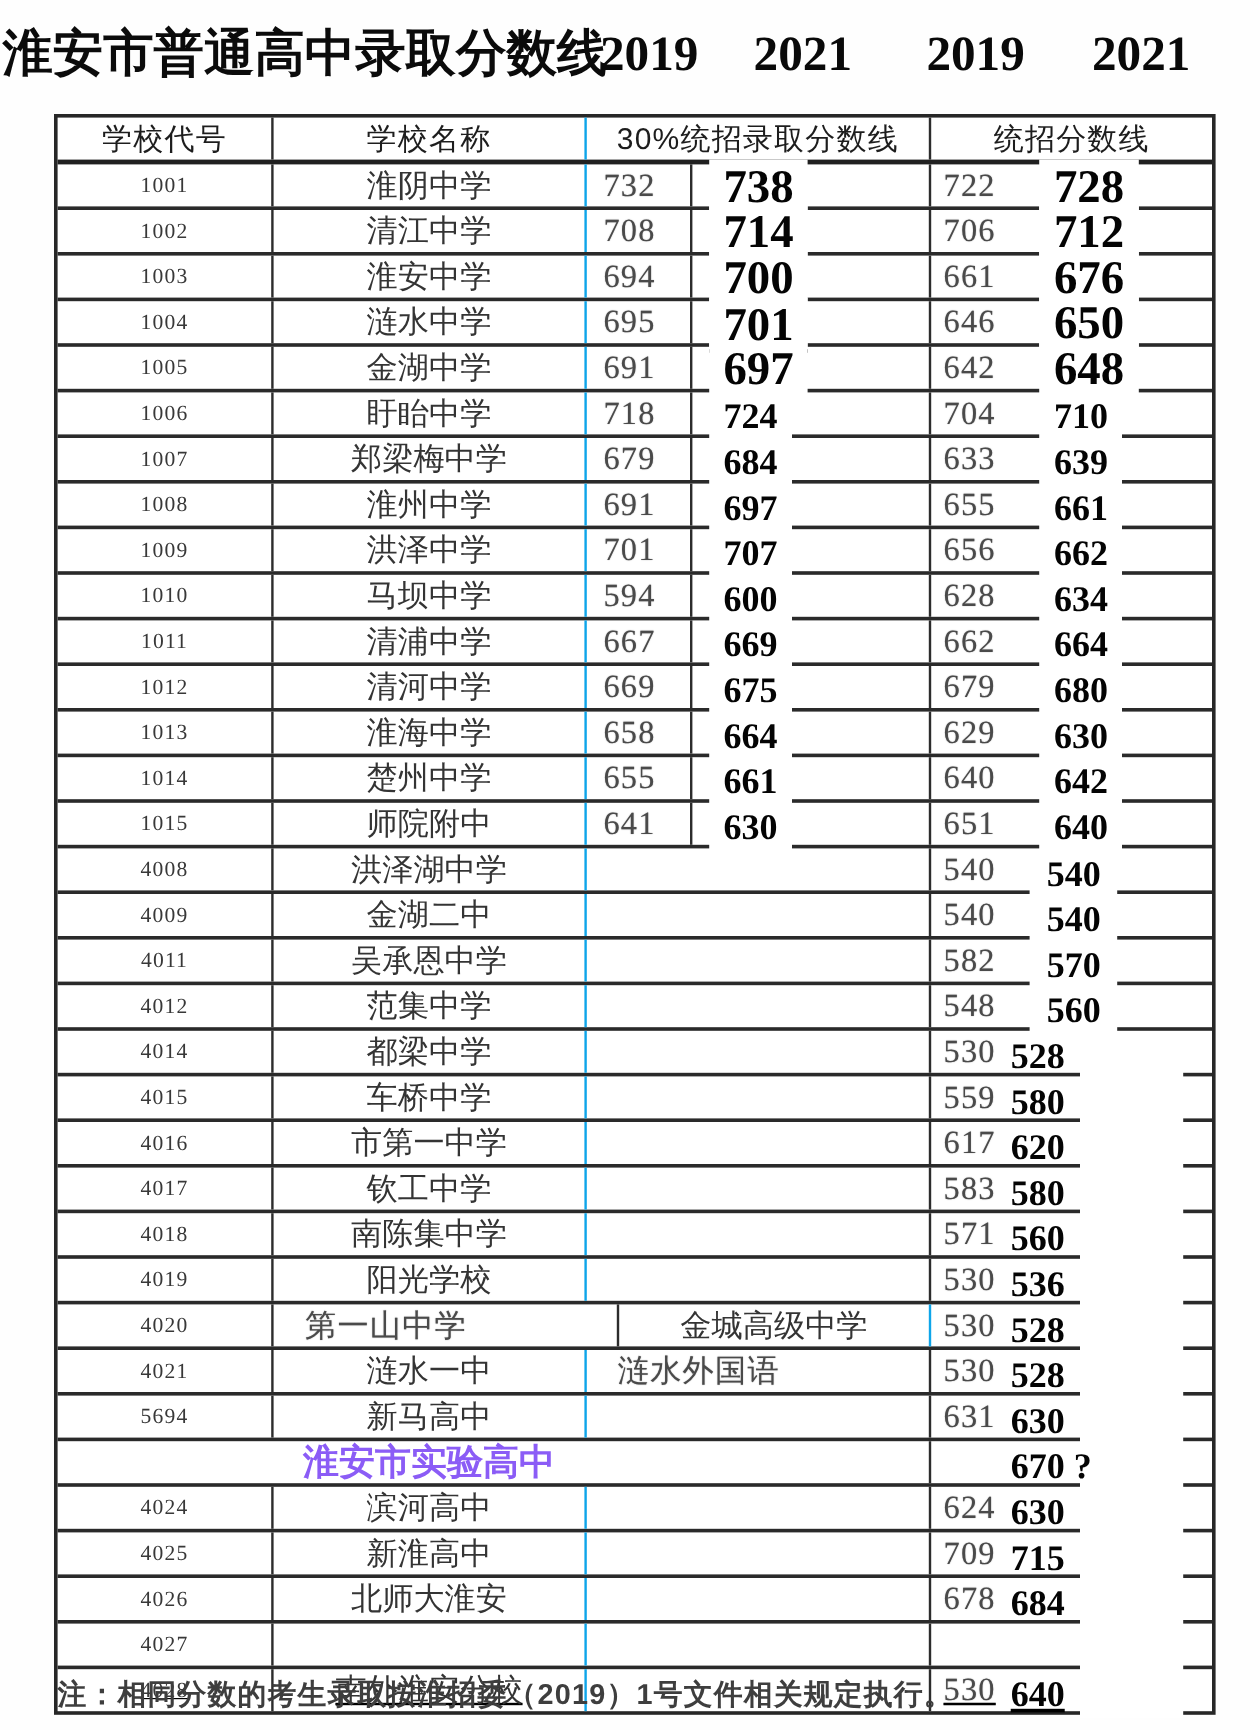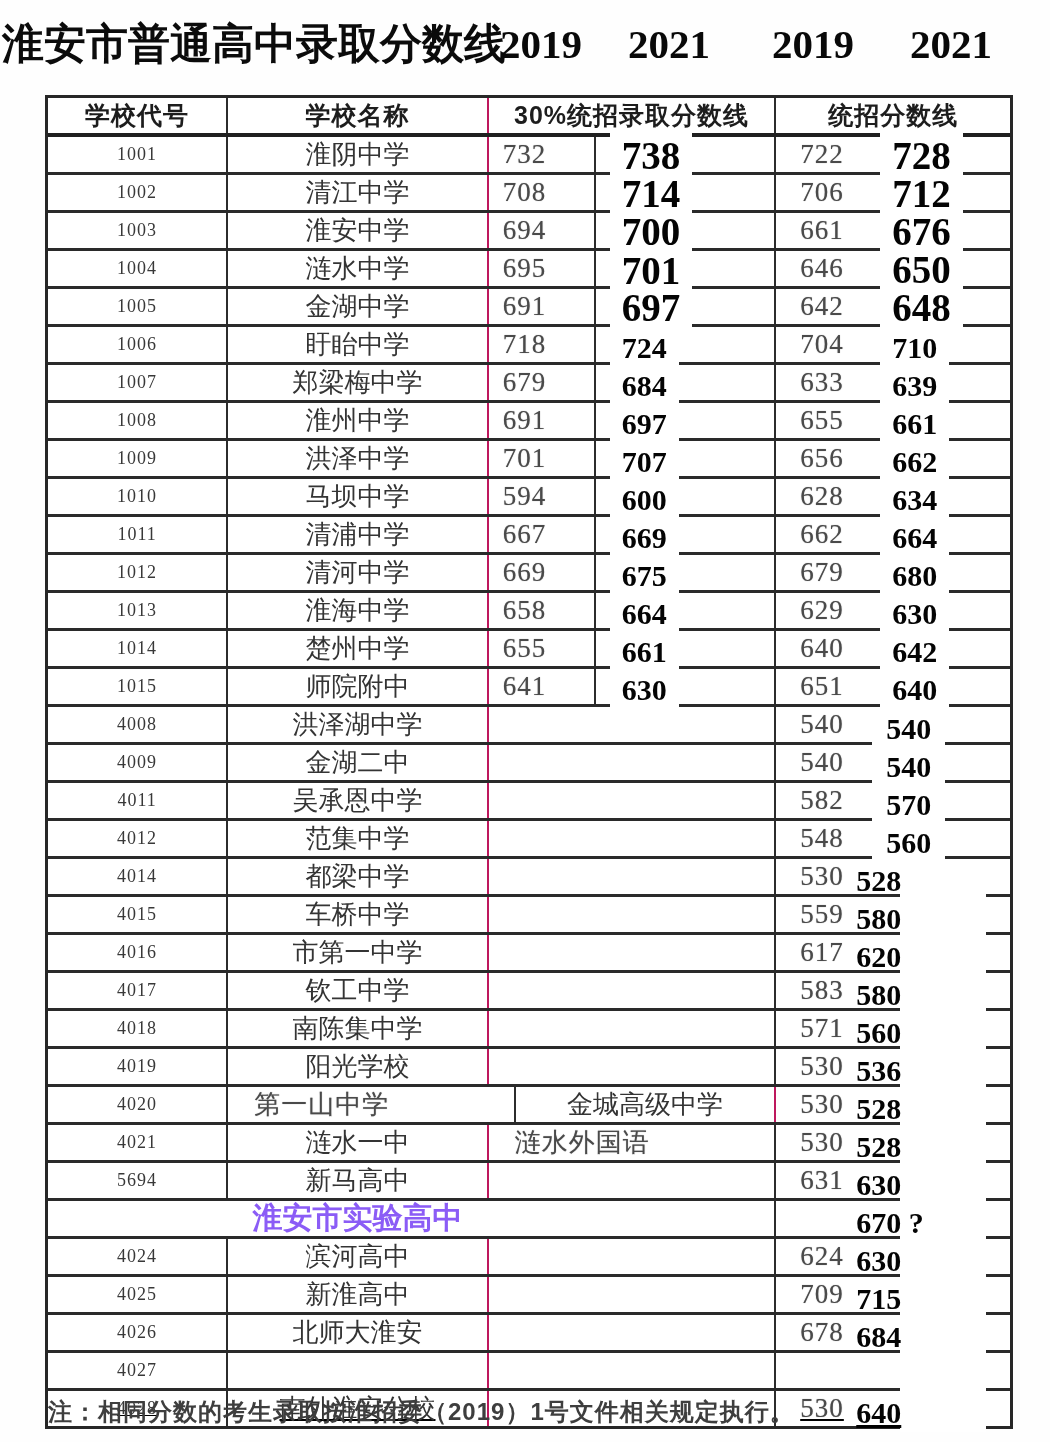--- a/index.html
+++ b/index.html
@@ -16,32 +16,32 @@
 
   
   .tbl{position:absolute;left:45px;top:95px;width:962px;
        border:3px solid #272727;border-bottom:3px solid #272727;background:#fff;}
   .row{display:flex;height:35px;border-bottom:3px solid #2a2a2a;position:relative;}
   .row:last-child{border-bottom:none;text-decoration:underline;}
   .hdr{border-bottom:4px solid #202020;}
   .c{box-sizing:border-box;display:flex;align-items:center;position:relative;height:100%;}
   .code{width:188px;justify-content:center;border-right:2px solid #2c2c2c;
         font-family:"Liberation Serif", serif;font-size:18px;color:#383838;letter-spacing:1px;}
-  .name{width:272px;justify-content:center;border-right:2px solid #be185d;
+  .name{width:272px;justify-content:center;border-right:2px solid #0ea5e9;
         font-size:26px;color:#343434;white-space:nowrap;}
   .s30{width:300px;border-right:2px solid #2c2c2c;}
   .stz{width:244px;}
-  .hcell{justify-content:center;font-size:25px;font-weight:700;color:#1d1d1d;letter-spacing:1px;}
+  .hcell{justify-content:center;font-size:25px;font-weight:400;color:#1d1d1d;letter-spacing:1px;}
 
   
   .p30,.ptz{font-family:"Liberation Serif", serif;font-size:27px;color:#4a4a4a;
             letter-spacing:1px;text-shadow:0 0 1px #9a9a9a;display:flex;align-items:center;height:100%;}
-  .ru .p30{width:107px;flex-shrink:0;border-right:2px solid #2c2c2c;padding-left:14px;box-sizing:border-box;}
+  .ru .p30{width:88px;flex-shrink:0;border-right:2px solid #2c2c2c;padding-left:14px;box-sizing:border-box;}
   .rm .p30,.rl .p30{padding-left:26px;font-size:26px;}
-  .ptz{width:56px;flex-shrink:0;padding-left:24px;}
+  .ptz{width:56px;flex-shrink:0;padding-left:10px;}
 
   
   .b30,.btz{font-family:"Liberation Serif", serif;font-weight:700;color:#040404;
             font-size:30px;line-height:1;z-index:2;white-space:nowrap;}
   .ru .b30,.ru .btz{background:#fff;padding:3px 12px 5px;align-self:center;transform:translateY(4px);}
   .big .b30,.big .btz{font-size:39px;transform:translateY(2px);}
   .ru .b30{margin-left:14px;} .ru .btz{margin-left:24px;}
   .rm .btz{background:#fff;padding:3px 14px 6px;align-self:center;transform:translateY(6px);margin-left:16px;}
   .rl .btz{align-self:flex-end;margin-bottom:-2px;}
   .rl .stz::after{content:"";position:absolute;right:24px;bottom:-6px;width:86px;height:10px;

